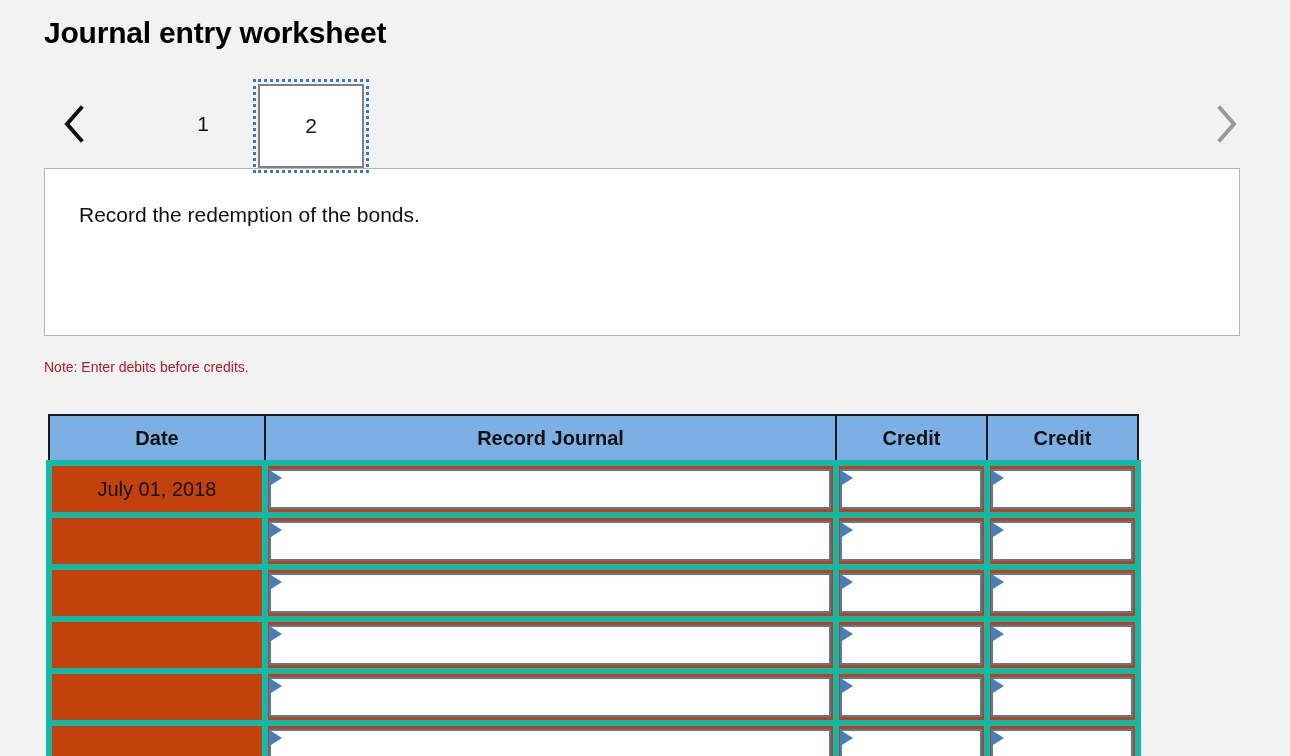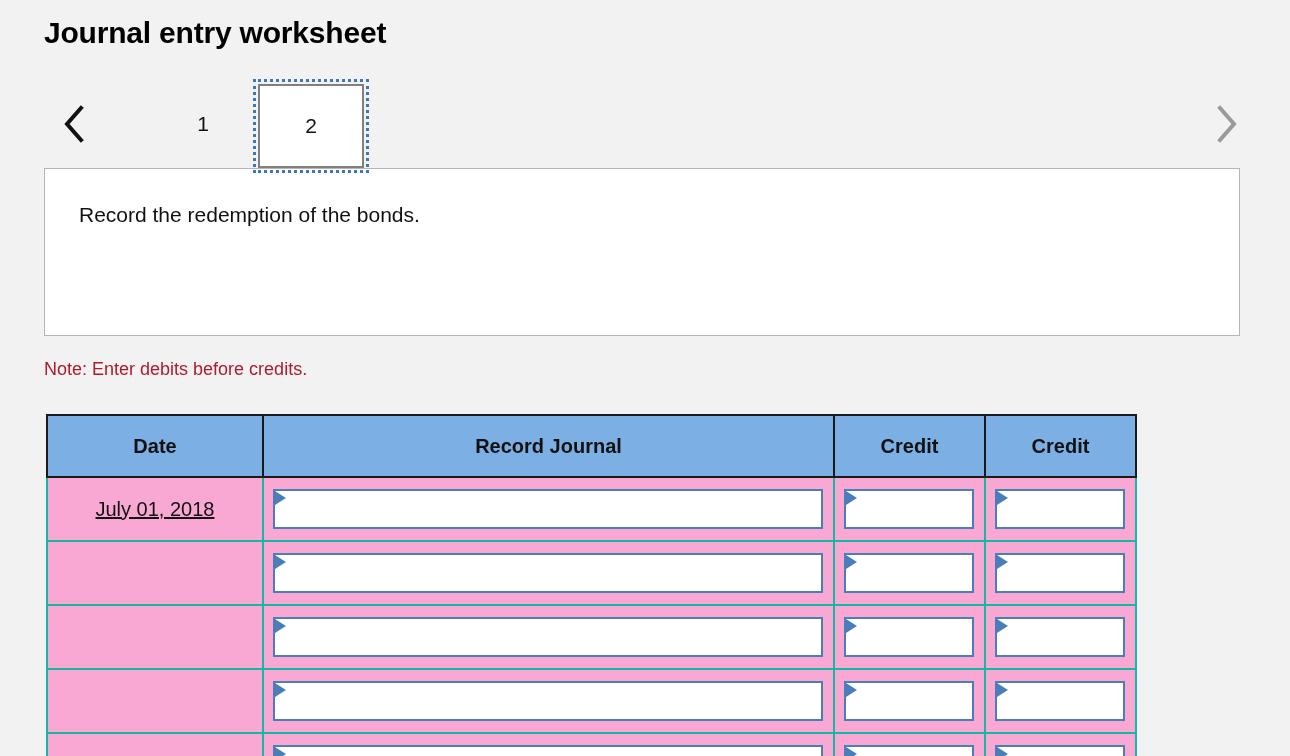--- a/index.html
+++ b/index.html
@@ -105,55 +105,54 @@
     font-size: 21px;
     color: #111111;
     white-space: nowrap;
   }
 
   
   .note {
     position: absolute;
     left: 44px;
     top: 359px;
-    font-size: 18px;
+    font-size: 14px;
     color: #ad1b2c;
     white-space: nowrap;
   }
 
   
   .journal-table {
     position: absolute;
     left: 46px;
     top: 414px;
     width: 1089px;
     border-collapse: collapse;
     table-layout: fixed;
   }
   .journal-table th,
   .journal-table td {
-    padding: 8px;
+    padding: 0;
     margin: 0;
   }
   .journal-table thead th {
     background: #7cafe3;
     color: #111111;
     font-size: 20px;
     font-weight: bold;
     height: 44px;
     border: 2px solid #1a1a1a;
     text-align: center;
     vertical-align: middle;
   }
   .journal-table tbody td {
     height: 46px;
-    border: 2px solid #14b8a6;
-    background: #f9a8d4;
+    border: 6px solid #14b8a6;
+    background: #c2410c;
     vertical-align: middle;
-    text-decoration: underline;
   }
   .cell-date {
     text-align: center;
     font-size: 20px;
     color: #111111;
   }
 
   
   .cell-input {
     position: relative;

